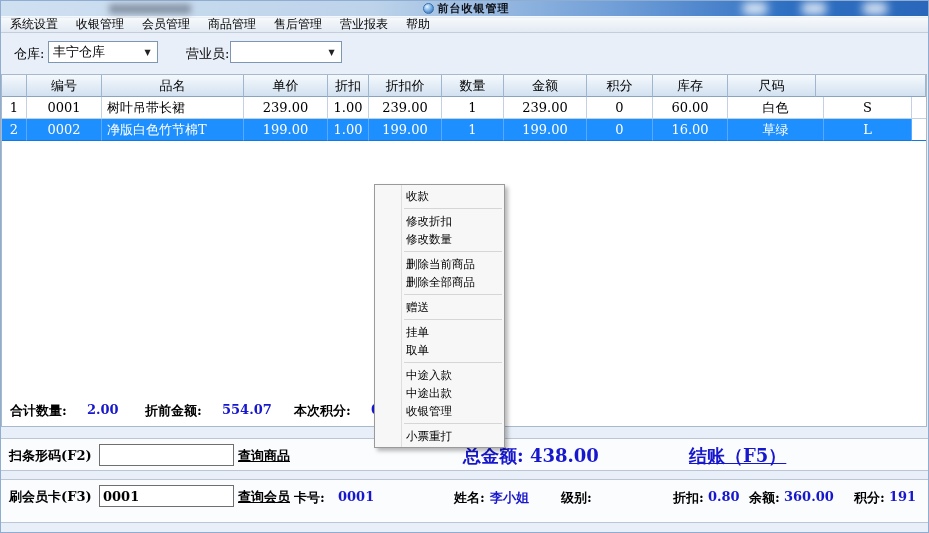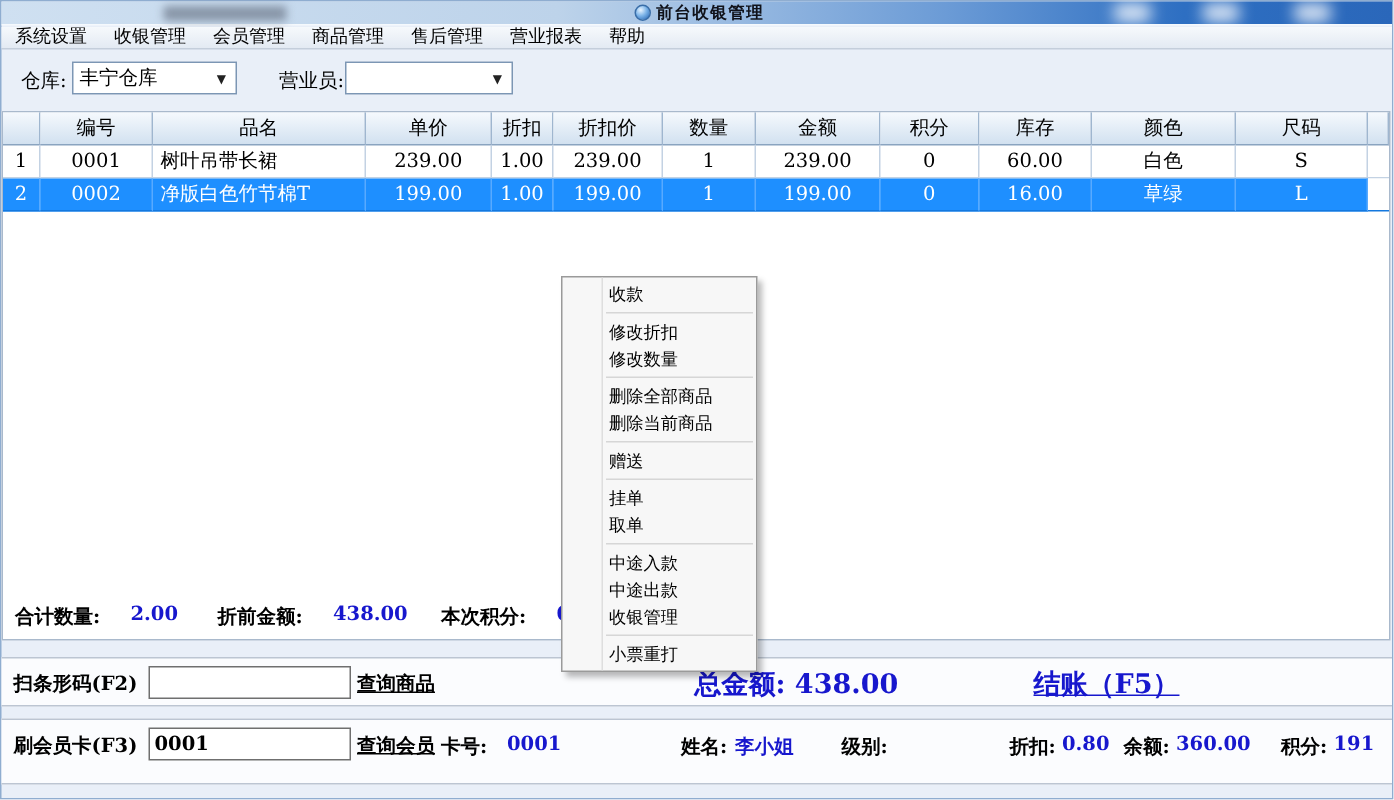--- a/index.html
+++ b/index.html
@@ -171,21 +171,20 @@
         <div class="gcell c0"></div>
         <div class="gcell c1">编号</div>
         <div class="gcell c2">品名</div>
         <div class="gcell c3">单价</div>
         <div class="gcell c4">折扣</div>
         <div class="gcell c5">折扣价</div>
         <div class="gcell c6">数量</div>
         <div class="gcell c7">金额</div>
         <div class="gcell c8">积分</div>
         <div class="gcell c9">库存</div>
-        <div class="gcell c10">颜色</div>
         <div class="gcell c11">尺码</div>
         <div class="gcell cf"></div>
       </div>
       <div class="grid-row">
         <div class="gcell c0">1</div>
         <div class="gcell c1">0001</div>
         <div class="gcell c2">树叶吊带长裙</div>
         <div class="gcell c3">239.00</div>
         <div class="gcell c4">1.00</div>
         <div class="gcell c5">239.00</div>
@@ -211,35 +210,35 @@
         <div class="gcell c10">草绿</div>
         <div class="gcell c11">L</div>
         <div class="gcell cf"></div>
       </div>
     </div>
 
     <div class="totals">
       <span class="t-qty-l">合计数量:</span>
       <span class="t-qty-v blue-val">2.00</span>
       <span class="t-pre-l">折前金额:</span>
-      <span class="t-pre-v blue-val">438.00</span>
+      <span class="t-pre-v blue-val">554.07</span>
       <span class="t-pts-l">本次积分:</span>
       <span class="t-pts-v blue-val">0</span>
     </div>
   </div>
 
   <div class="ctx-menu">
     <div class="ctx-gutter"></div>
     <div class="ctx-item">收款</div>
     <div class="ctx-sep"></div>
     <div class="ctx-item">修改折扣</div>
     <div class="ctx-item">修改数量</div>
     <div class="ctx-sep"></div>
+    <div class="ctx-item">删除当前商品</div>
     <div class="ctx-item">删除全部商品</div>
-    <div class="ctx-item">删除当前商品</div>
     <div class="ctx-sep"></div>
     <div class="ctx-item">赠送</div>
     <div class="ctx-sep"></div>
     <div class="ctx-item">挂单</div>
     <div class="ctx-item">取单</div>
     <div class="ctx-sep"></div>
     <div class="ctx-item">中途入款</div>
     <div class="ctx-item">中途出款</div>
     <div class="ctx-item">收银管理</div>
     <div class="ctx-sep"></div>

